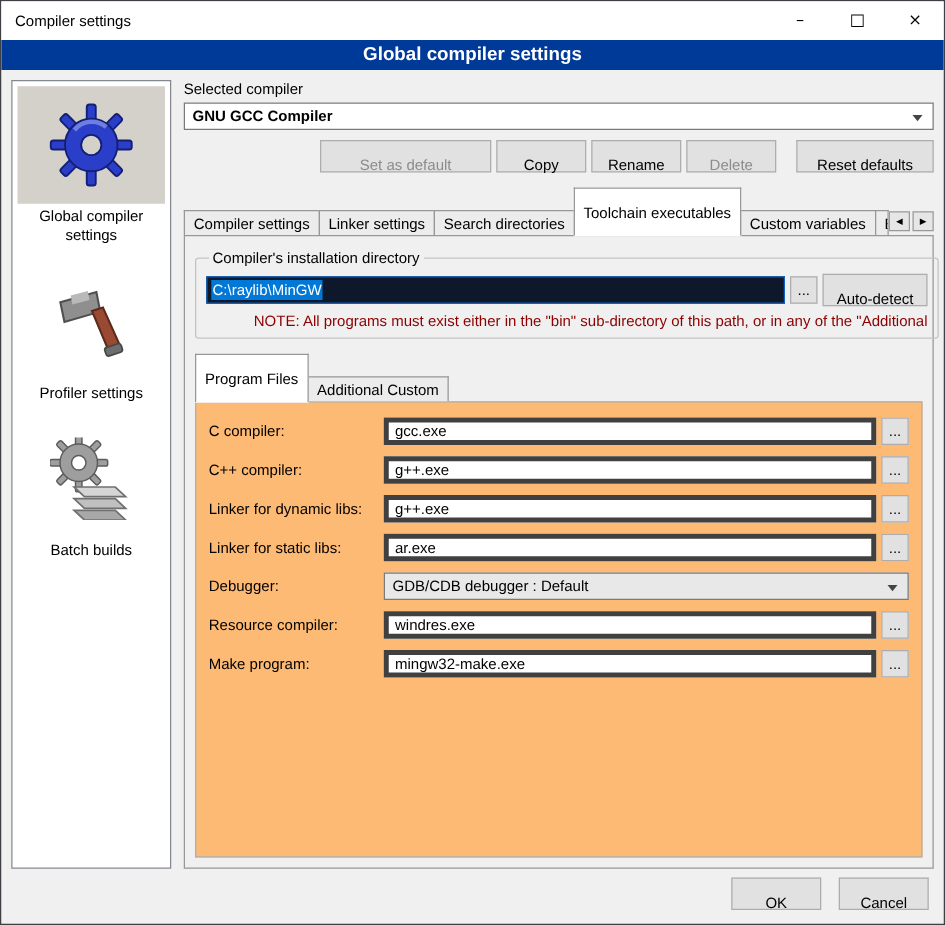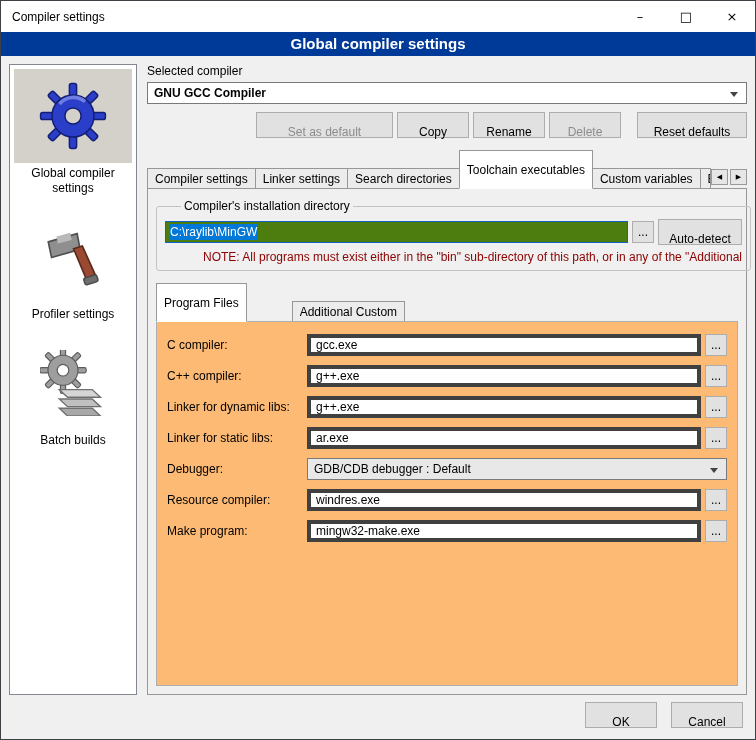--- a/index.html
+++ b/index.html
@@ -59,31 +59,31 @@
   .tab-clipped { width:40px; overflow:hidden; padding-right:0; }
   .tab-scrollers { margin-left:auto; display:flex; gap:2px; padding-bottom:3px; }
   .tab-arrow { width:17px; height:16px; font-size:7px; display:flex; align-items:center; justify-content:center;
                background:#e6e6e6; border:1px solid #9a9a9a; font-family:"DejaVu Sans", sans-serif; cursor:default; }
 
   .tab-panel { border:1px solid #979797; background:#f0f0f0; flex:1; padding:10px 8px 8px 8px;
                display:flex; flex-direction:column; min-height:0; }
 
   
   fieldset.groupbox { border:1px solid #c3c3c3; border-radius:3px; padding:6px 8px 6px 8px; margin:0 0 12px 0; }
-  fieldset.groupbox legend { font-size:12px; padding:0 3px; margin-left:16px; }
+  fieldset.groupbox legend { font-size:12px; padding:0 3px; margin-left:2px; }
   .dir-row { display:flex; align-items:center; gap:4px; }
-  .path-input { flex:1; height:22px; border:1px solid #0f62c3; background:#4d7c0f; display:flex;
+  .path-input { flex:1; height:22px; border:1px solid #0f62c3; background:#0f172a; display:flex;
                 align-items:center; padding:0 3px; overflow:hidden; cursor:text; }
   .selected-text { background:#0078d7; color:#fff; padding:1px 1px; white-space:nowrap; }
   .btn-browse { min-width:22px; width:22px; padding:0; }
   .btn-autodetect { min-width:84px; }
   .note { color:#8b0000; margin-top:5px; white-space:nowrap; overflow:hidden;margin-left:38px; }
 
   
-  .inner-tabstrip { display:flex; align-items:flex-end; position:relative; z-index:2;gap:46px; }
+  .inner-tabstrip { display:flex; align-items:flex-end; position:relative; z-index:2; }
   .inner-panel { border:1px solid #aeaeae; background:#fdba74; flex:1; padding:12px 10px 10px 10px; min-height:0; }
 
   .frow { display:flex; align-items:center; margin-bottom:9px; }
   .frow-label { width:140px; flex:0 0 auto; }
   .text-input { flex:1; height:22px; border:4px solid #404040; background:#fff; padding:0 5px;
                 display:flex; align-items:center; white-space:nowrap; overflow:hidden; cursor:text; }
   .frow .btn-browse { margin-left:4px; }
   .sel-combo { flex:1; height:22px; border:1px solid #7a7a7a; background:#e8e8e8; display:flex; align-items:center;
                padding:0 24px 0 6px; position:relative; cursor:default; }
   .sel-combo .chev { position:absolute; right:8px; top:9px; width:0; height:0;

